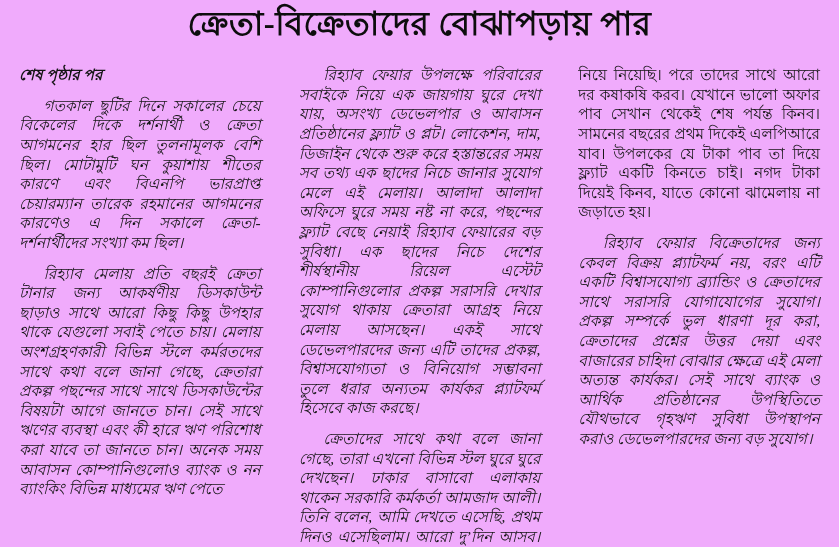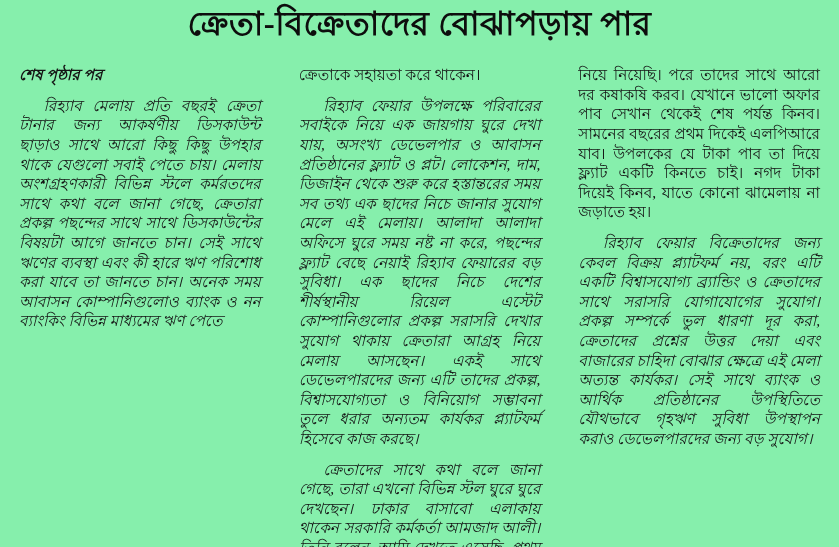--- a/index.html
+++ b/index.html
@@ -6,21 +6,21 @@
     margin: 0;
     padding: 0;
     background: #fcfcfc;
   }
   .page {
     position: relative;
     width: 839px;
     height: 547px;
     box-sizing: border-box;
     padding: 4px 8px 0 8px;
-    background: #86efac;
+    background: #f0abfc;
     color: #141414;
     font-family: "Liberation Serif", "DejaVu Serif", serif;
     overflow: hidden;
   }
   .title {
     margin: 0 0 9px 0;
     text-align: center;
     font-size: 33px;
     font-weight: bold;
     line-height: 1.25;
@@ -54,25 +54,25 @@
 <body>
 
 <div class="page">
 
   <h1 class="title">ক্রেতা-বিক্রেতাদের বোঝাপড়ায় পার</h1>
 
   <div class="columns">
 
     <div class="col">
       <div class="para cont-label">শেষ পৃষ্ঠার পর</div>
+      <p class="para indent">গতকাল ছুটির দিনে সকালের চেয়ে বিকেলের দিকে দর্শনার্থী ও ক্রেতা আগমনের হার ছিল তুলনামূলক বেশি ছিল। মোটামুটি ঘন কুয়াশায় শীতের কারণে এবং বিএনপি ভারপ্রাপ্ত চেয়ারম্যান তারেক রহমানের আগমনের কারণেও এ দিন সকালে ক্রেতা-দর্শনার্থীদের সংখ্যা কম ছিল।</p>
       <p class="para indent">রিহ্যাব মেলায় প্রতি বছরই ক্রেতা টানার জন্য আকর্ষণীয় ডিসকাউন্ট ছাড়াও সাথে আরো কিছু কিছু উপহার থাকে যেগুলো সবাই পেতে চায়। মেলায় অংশগ্রহণকারী বিভিন্ন স্টলে কর্মরতদের সাথে কথা বলে জানা গেছে, ক্রেতারা প্রকল্প পছন্দের সাথে সাথে ডিসকাউন্টের বিষয়টা আগে জানতে চান। সেই সাথে ঋণের ব্যবস্থা এবং কী হারে ঋণ পরিশোধ করা যাবে তা জানতে চান। অনেক সময় আবাসন কোম্পানিগুলোও ব্যাংক ও নন ব্যাংকিং বিভিন্ন মাধ্যমের ঋণ পেতে</p>
     </div>
 
     <div class="col">
-      <p class="para">ক্রেতাকে সহায়তা করে থাকেন।</p>
       <p class="para indent">রিহ্যাব ফেয়ার উপলক্ষে পরিবারের সবাইকে নিয়ে এক জায়গায় ঘুরে দেখা যায়, অসংখ্য ডেভেলপার ও আবাসন প্রতিষ্ঠানের ফ্ল্যাট ও প্লট। লোকেশন, দাম, ডিজাইন থেকে শুরু করে হস্তান্তরের সময় সব তথ্য এক ছাদের নিচে জানার সুযোগ মেলে এই মেলায়। আলাদা আলাদা অফিসে ঘুরে সময় নষ্ট না করে, পছন্দের ফ্ল্যাট বেছে নেয়াই রিহ্যাব ফেয়ারের বড় সুবিধা। এক ছাদের নিচে দেশের শীর্ষস্থানীয় রিয়েল এস্টেট কোম্পানিগুলোর প্রকল্প সরাসরি দেখার সুযোগ থাকায় ক্রেতারা আগ্রহ নিয়ে মেলায় আসছেন। একই সাথে ডেভেলপারদের জন্য এটি তাদের প্রকল্প, বিশ্বাসযোগ্যতা ও বিনিয়োগ সম্ভাবনা তুলে ধরার অন্যতম কার্যকর প্ল্যাটফর্ম হিসেবে কাজ করছে।</p>
       <p class="para indent">ক্রেতাদের সাথে কথা বলে জানা গেছে, তারা এখনো বিভিন্ন স্টল ঘুরে ঘুরে দেখছেন। ঢাকার বাসাবো এলাকায় থাকেন সরকারি কর্মকর্তা আমজাদ আলী। তিনি বলেন, আমি দেখতে এসেছি, প্রথম দিনও এসেছিলাম। আরো দু’দিন আসব। এখানে হয়তো বুকিং দেবো না। যে প্রকল্পগুলো পছন্দ হয়েছে সেসব কোম্পানির ঠিকানা ও ফোন নাম্বার</p>
     </div>
 
     <div class="col">
       <p class="para">নিয়ে নিয়েছি। পরে তাদের সাথে আরো দর কষাকষি করব। যেখানে ভালো অফার পাব সেখান থেকেই শেষ পর্যন্ত কিনব। সামনের বছরের প্রথম দিকেই এলপিআরে যাব। উপলকের যে টাকা পাব তা দিয়ে ফ্ল্যাট একটি কিনতে চাই। নগদ টাকা দিয়েই কিনব, যাতে কোনো ঝামেলায় না জড়াতে হয়।</p>
       <p class="para indent">রিহ্যাব ফেয়ার বিক্রেতাদের জন্য কেবল বিক্রয় প্ল্যাটফর্ম নয়, বরং এটি একটি বিশ্বাসযোগ্য ব্র্যান্ডিং ও ক্রেতাদের সাথে সরাসরি যোগাযোগের সুযোগ। প্রকল্প সম্পর্কে ভুল ধারণা দূর করা, ক্রেতাদের প্রশ্নের উত্তর দেয়া এবং বাজারের চাহিদা বোঝার ক্ষেত্রে এই মেলা অত্যন্ত কার্যকর। সেই সাথে ব্যাংক ও আর্থিক প্রতিষ্ঠানের উপস্থিতিতে যৌথভাবে গৃহঋণ সুবিধা উপস্থাপন করাও ডেভেলপারদের জন্য বড় সুযোগ।</p>
     </div>
 
   </div>

